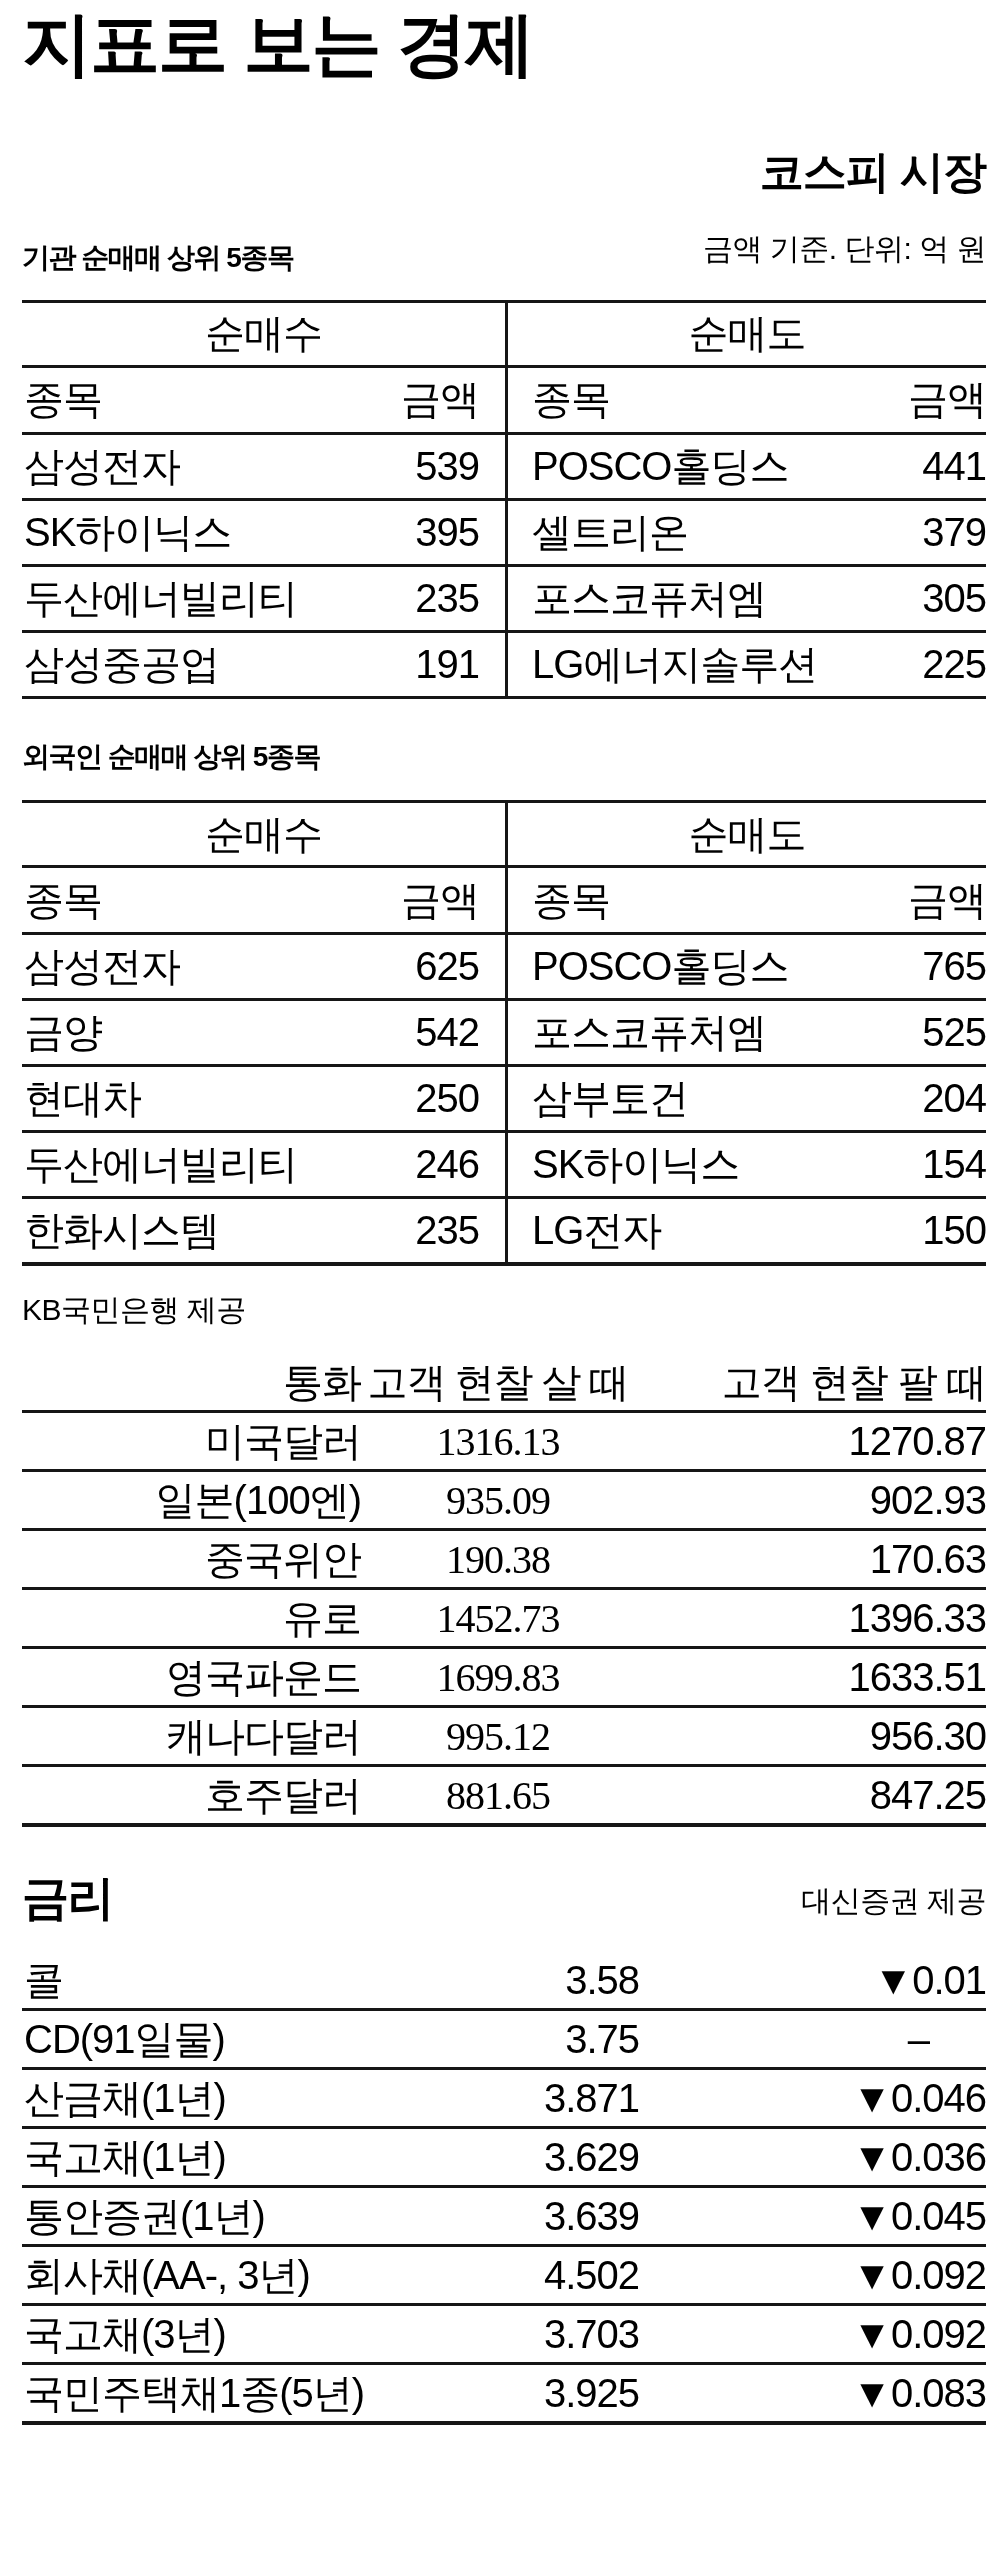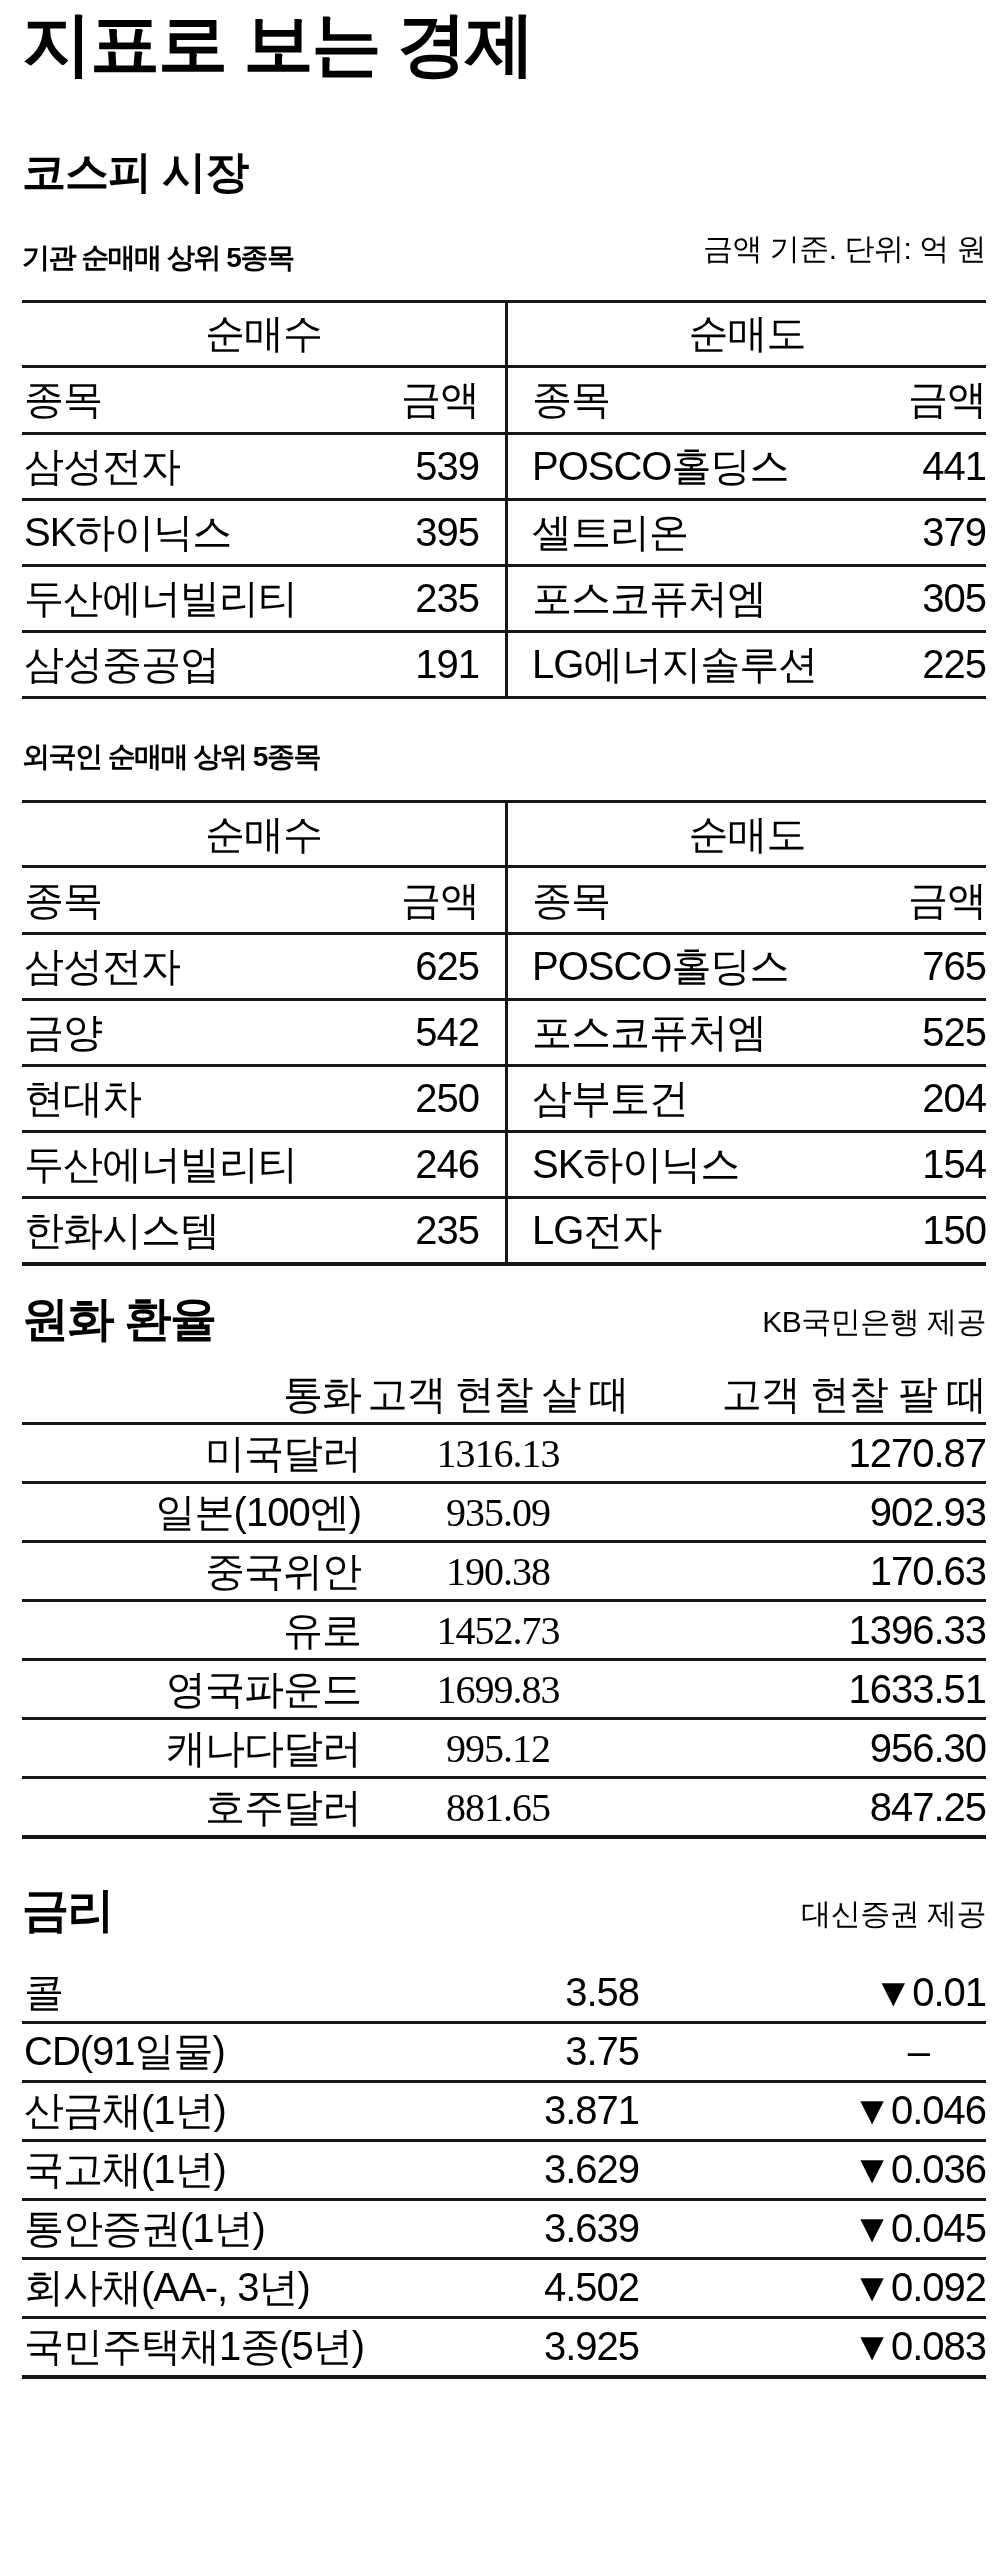--- a/index.html
+++ b/index.html
@@ -19,20 +19,21 @@
     line-height: 1.05;
     font-weight: 900;
     letter-spacing: -2px;
   }
   .kospi-title {
     margin: 66px 0 0 0;
     font-size: 44px;
     line-height: 1.1;
     font-weight: 900;
     letter-spacing: -1px;
+    text-align: right;
   }
   .sec-head {
     display: flex;
     justify-content: space-between;
     align-items: flex-end;
   }
   .sec-head.first   { margin-top: 33px; }
   .sec-head.second  { margin-top: 42px; }
   .sec-head.big-fx  { margin-top: 24px; }
   .sec-head.big-rt  { margin-top: 42px; }
@@ -224,21 +225,20 @@
       <tr class="drow last">
         <td class="name-l">한화시스템</td>
         <td class="amt-l divider">235</td>
         <td class="name-r">LG전자</td>
         <td class="amt-r">150</td>
       </tr>
     </tbody>
   </table>
 
   <div class="sec-head big-fx">
-    <span class="big-title">원화 환율</span>
     <span class="sec-caption">KB국민은행 제공</span>
   </div>
 
   <table class="fx-table">
     <colgroup>
         <col class="c1">
         <col class="c2">
         <col class="c3">
       </colgroup>
     <tbody>
@@ -320,20 +320,25 @@
       <tr class="rrow">
         <td class="typ">통안증권(1년)</td>
         <td class="rate">3.639</td>
         <td class="chg">▼0.045</td>
       </tr>
       <tr class="rrow">
         <td class="typ">회사채(AA-, 3년)</td>
         <td class="rate">4.502</td>
         <td class="chg">▼0.092</td>
       </tr>
+      <tr class="rrow">
+        <td class="typ">국고채(3년)</td>
+        <td class="rate">3.703</td>
+        <td class="chg">▼0.092</td>
+      </tr>
       <tr class="rrow last">
         <td class="typ">국민주택채1종(5년)</td>
         <td class="rate">3.925</td>
         <td class="chg">▼0.083</td>
       </tr>
     </tbody>
   </table>
 
 </div>
 

